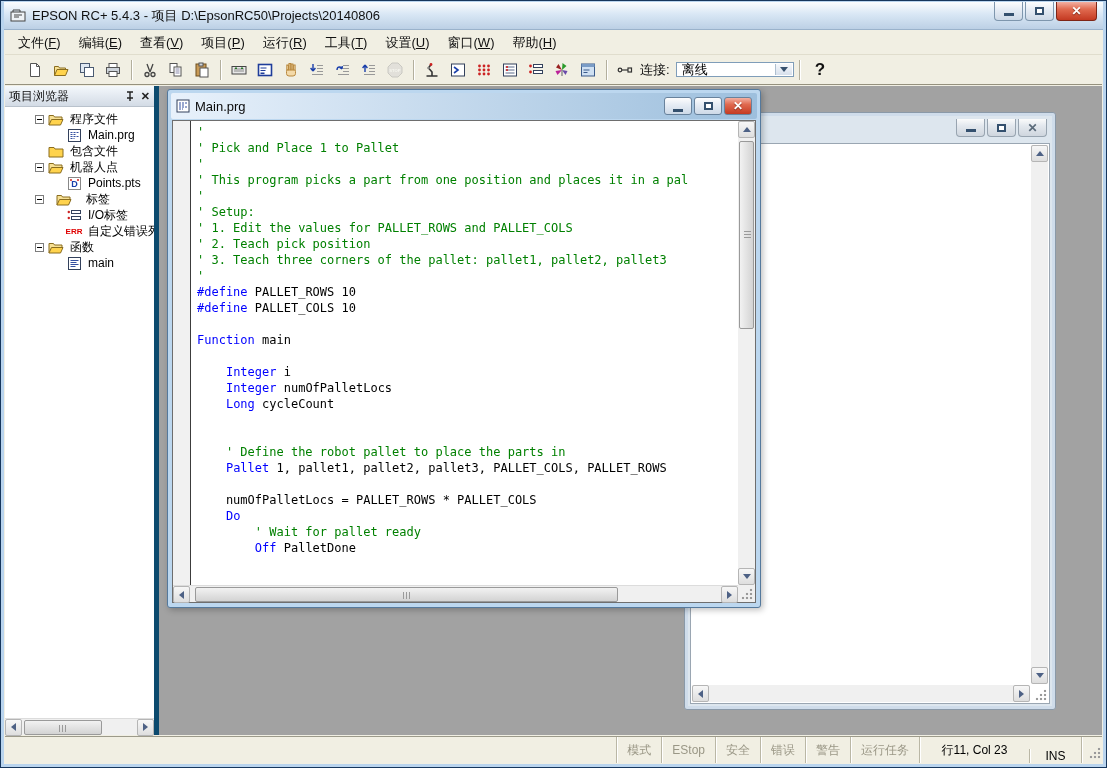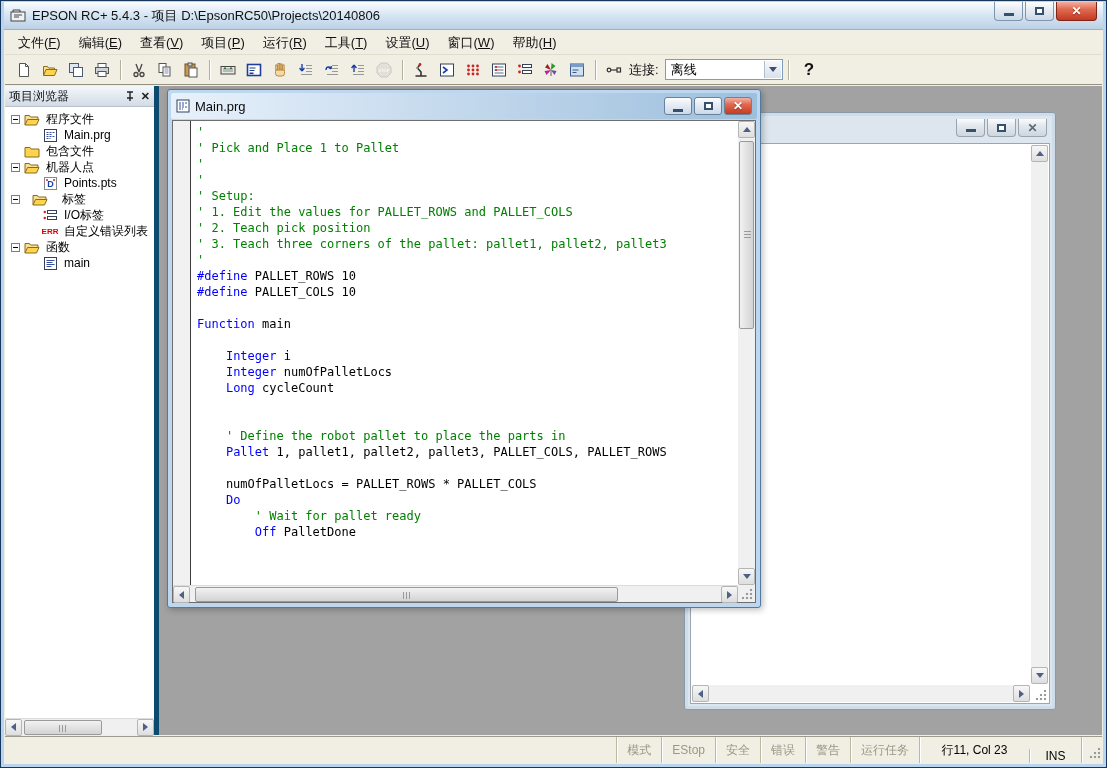--- a/index.html
+++ b/index.html
@@ -28,46 +28,46 @@
 
   
   .menubar { position:absolute; left:4px; top:30px; right:4px; height:24px;
     background:#f1efe3; display:flex; align-items:center; padding-left:4px;
     border-bottom:1px solid #e0ddcd; }
   .menu-item { padding:3px 9px; font-size:13px; color:#111; cursor:default; }
   .menu-item u { text-decoration:underline; }
 
   
   .toolbar { position:absolute; left:4px; top:54px; right:4px; height:30px;
-    background:#f1efe3; display:flex; align-items:center; padding-left:6px;
+    background:#f1efe3; display:flex; align-items:center; padding-left:17px;
     border-bottom:1px solid #95917e; }
   .tbtn { width:24px; height:24px; display:flex; align-items:center; justify-content:center;
     margin:0 1px; cursor:default; }
   .tbtn.disabled { opacity:.45; filter:grayscale(1); }
   .tsep { width:1px; height:20px; background:#b3af9d; margin:0 5px; box-shadow:1px 0 0 #ffffff; }
   .connect-label { font-size:13px; margin:0 6px 0 2px; color:#111; }
-  .connect-select { width:118px; height:21px; background:#fff; border:1px solid #7f9db9;
+  .connect-select { width:118px; height:15px; background:#fff; border:1px solid #7f9db9;
     display:flex; align-items:center; font-size:13px; padding-left:5px; position:relative; }
   .dd-btn { position:absolute; right:1px; top:1px; bottom:1px; width:17px;
     background:linear-gradient(#f6f8fb,#d7e0ec); border-left:1px solid #aebfd0;
     display:flex; align-items:center; justify-content:center; }
   .tri-down { width:0; height:0; border-left:4px solid transparent; border-right:4px solid transparent; border-top:5px solid #37516e; }
   .help-btn { font-size:17px; font-weight:bold; color:#111; padding:0 10px; cursor:default; }
 
   
   .workarea { position:absolute; left:4px; top:85px; right:4px; bottom:32px; }
 
   .explorer { position:absolute; left:0; top:0; width:155px; bottom:0;
     background:#fff; border-right:6px solid #0c4a6e; display:flex; flex-direction:column; }
   .exp-header { height:21px; background:linear-gradient(#f4f8fc,#d3dbe5);
     border-bottom:1px solid #b9c2cc; display:flex; align-items:center; padding:0 4px; flex:0 0 auto; }
   .exp-title { font-size:12px; color:#111; }
   .exp-tools { margin-left:auto; display:flex; gap:6px; align-items:center; }
   .exp-tool { font-size:11px; font-weight:bold; color:#222; cursor:default; line-height:1; }
-  .tree { flex:1 1 auto; overflow:hidden; padding:4px 8px 0 2px; }
+  .tree { flex:1 1 auto; overflow:hidden; padding:4px 8px 0 2px;margin-left:24px; }
   .tnode { display:flex; align-items:center; height:16px; white-space:nowrap; font-size:12px; color:#000; }
   .tnode .lbl { padding:0 2px; cursor:default; }
   .expander { width:9px; height:9px; border:1px solid #7d7d7d; background:#fff; position:relative; flex:0 0 auto; margin-right:4px; }
   .expander::before { content:""; position:absolute; left:1px; right:1px; top:3px; height:1px; background:#000; }
   .exp-space { width:13px; flex:0 0 auto; }
   .ticon { width:16px; height:13px; margin-right:4px; flex:0 0 auto; display:inline-flex; align-items:center; justify-content:center; }
   .err-txt { color:#e00000; font-weight:bold; font-size:8px; letter-spacing:0; font-family:"Liberation Sans",sans-serif; }
   .exp-hscroll { height:17px; flex:0 0 auto; background:#f0f0f0; display:flex; align-items:center; border-top:1px solid #dcdcdc; }
 
   
@@ -535,20 +535,21 @@
                 <span class="glyph-x">✕</span>
               </span>
           </span>
         </div>
         <div class="econtent">
           <div class="emargin"></div>
           <div class="ecode" id="code">
               <div class="codeline"><span class="tok-c">'</span></div>
               <div class="codeline"><span class="tok-c">' Pick and Place 1 to Pallet</span></div>
               <div class="codeline"><span class="tok-c">'</span></div>
+              <div class="codeline"><span class="tok-c">' This program picks a part from one position and places it in a pal</span></div>
               <div class="codeline"><span class="tok-c">'</span></div>
               <div class="codeline"><span class="tok-c">' Setup:</span></div>
               <div class="codeline"><span class="tok-c">' 1. Edit the values for PALLET_ROWS and PALLET_COLS</span></div>
               <div class="codeline"><span class="tok-c">' 2. Teach pick position</span></div>
               <div class="codeline"><span class="tok-c">' 3. Teach three corners of the pallet: pallet1, pallet2, pallet3</span></div>
               <div class="codeline"><span class="tok-c">'</span></div>
               <div class="codeline"><span class="tok-k">#define</span><span class="tok-p"> PALLET_ROWS 10</span></div>
               <div class="codeline"><span class="tok-k">#define</span><span class="tok-p"> PALLET_COLS 10</span></div>
               <div class="codeline">&nbsp;</div>
               <div class="codeline"><span class="tok-k">Function</span><span class="tok-p"> main</span></div>

